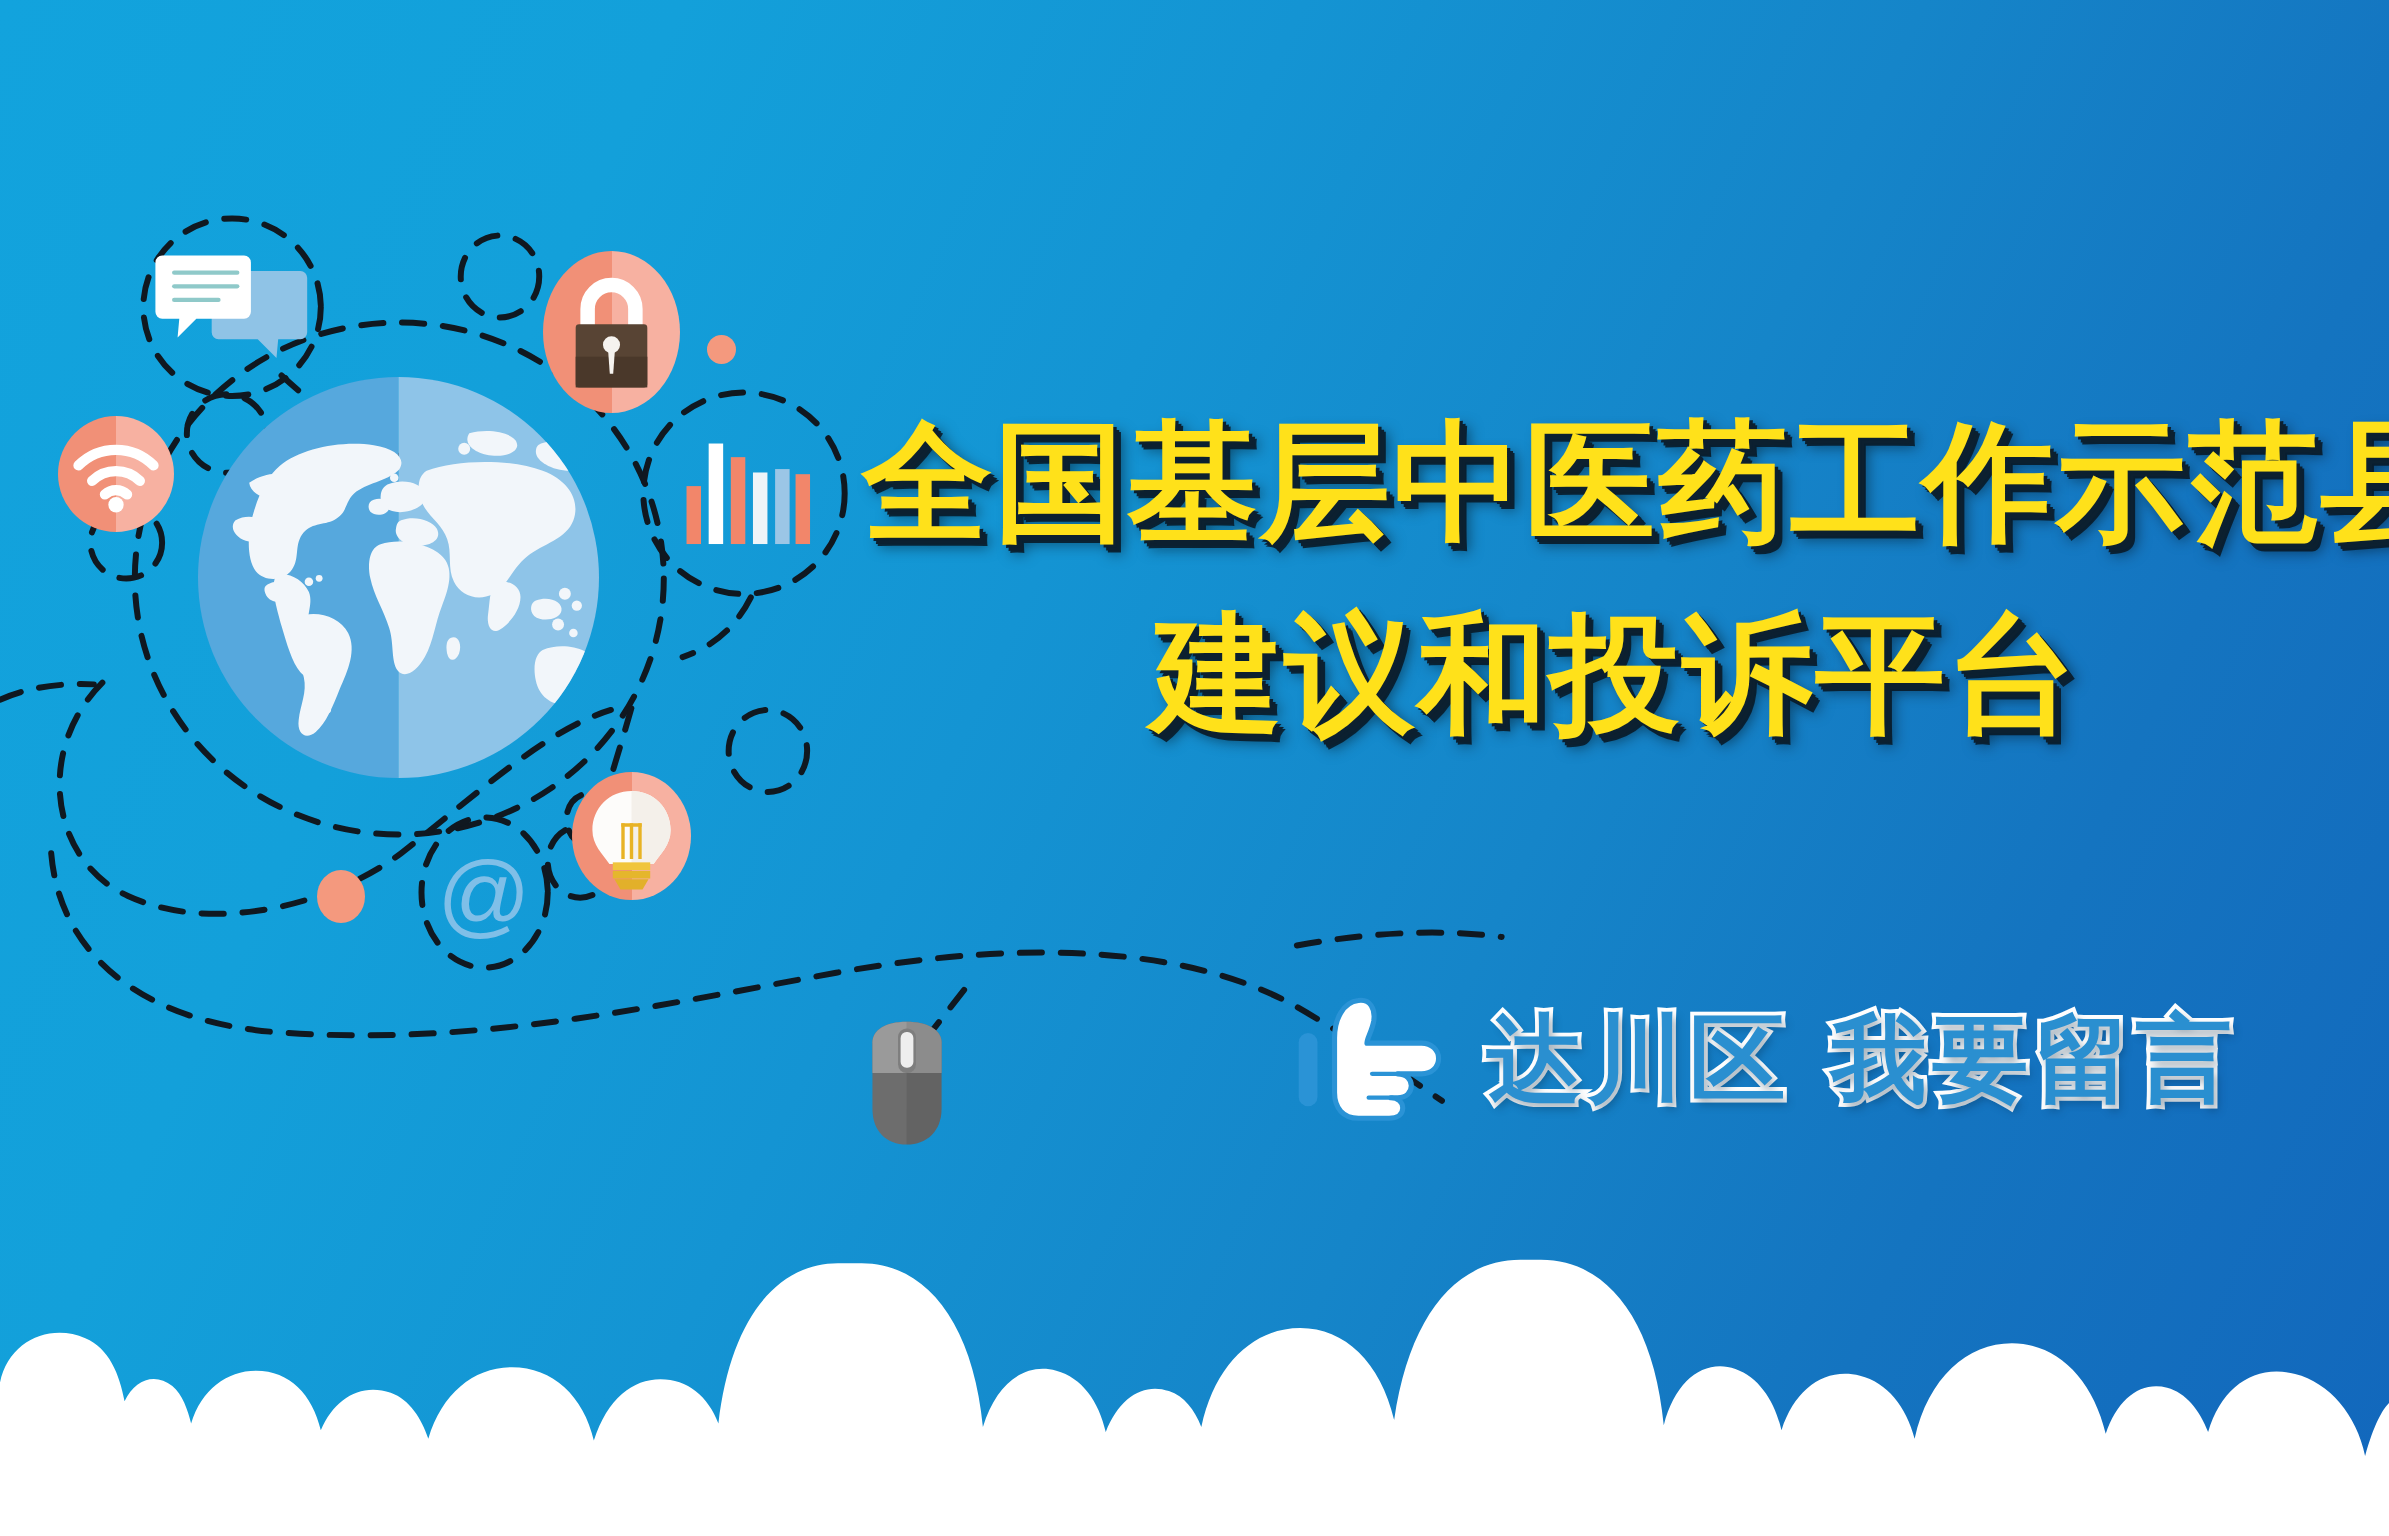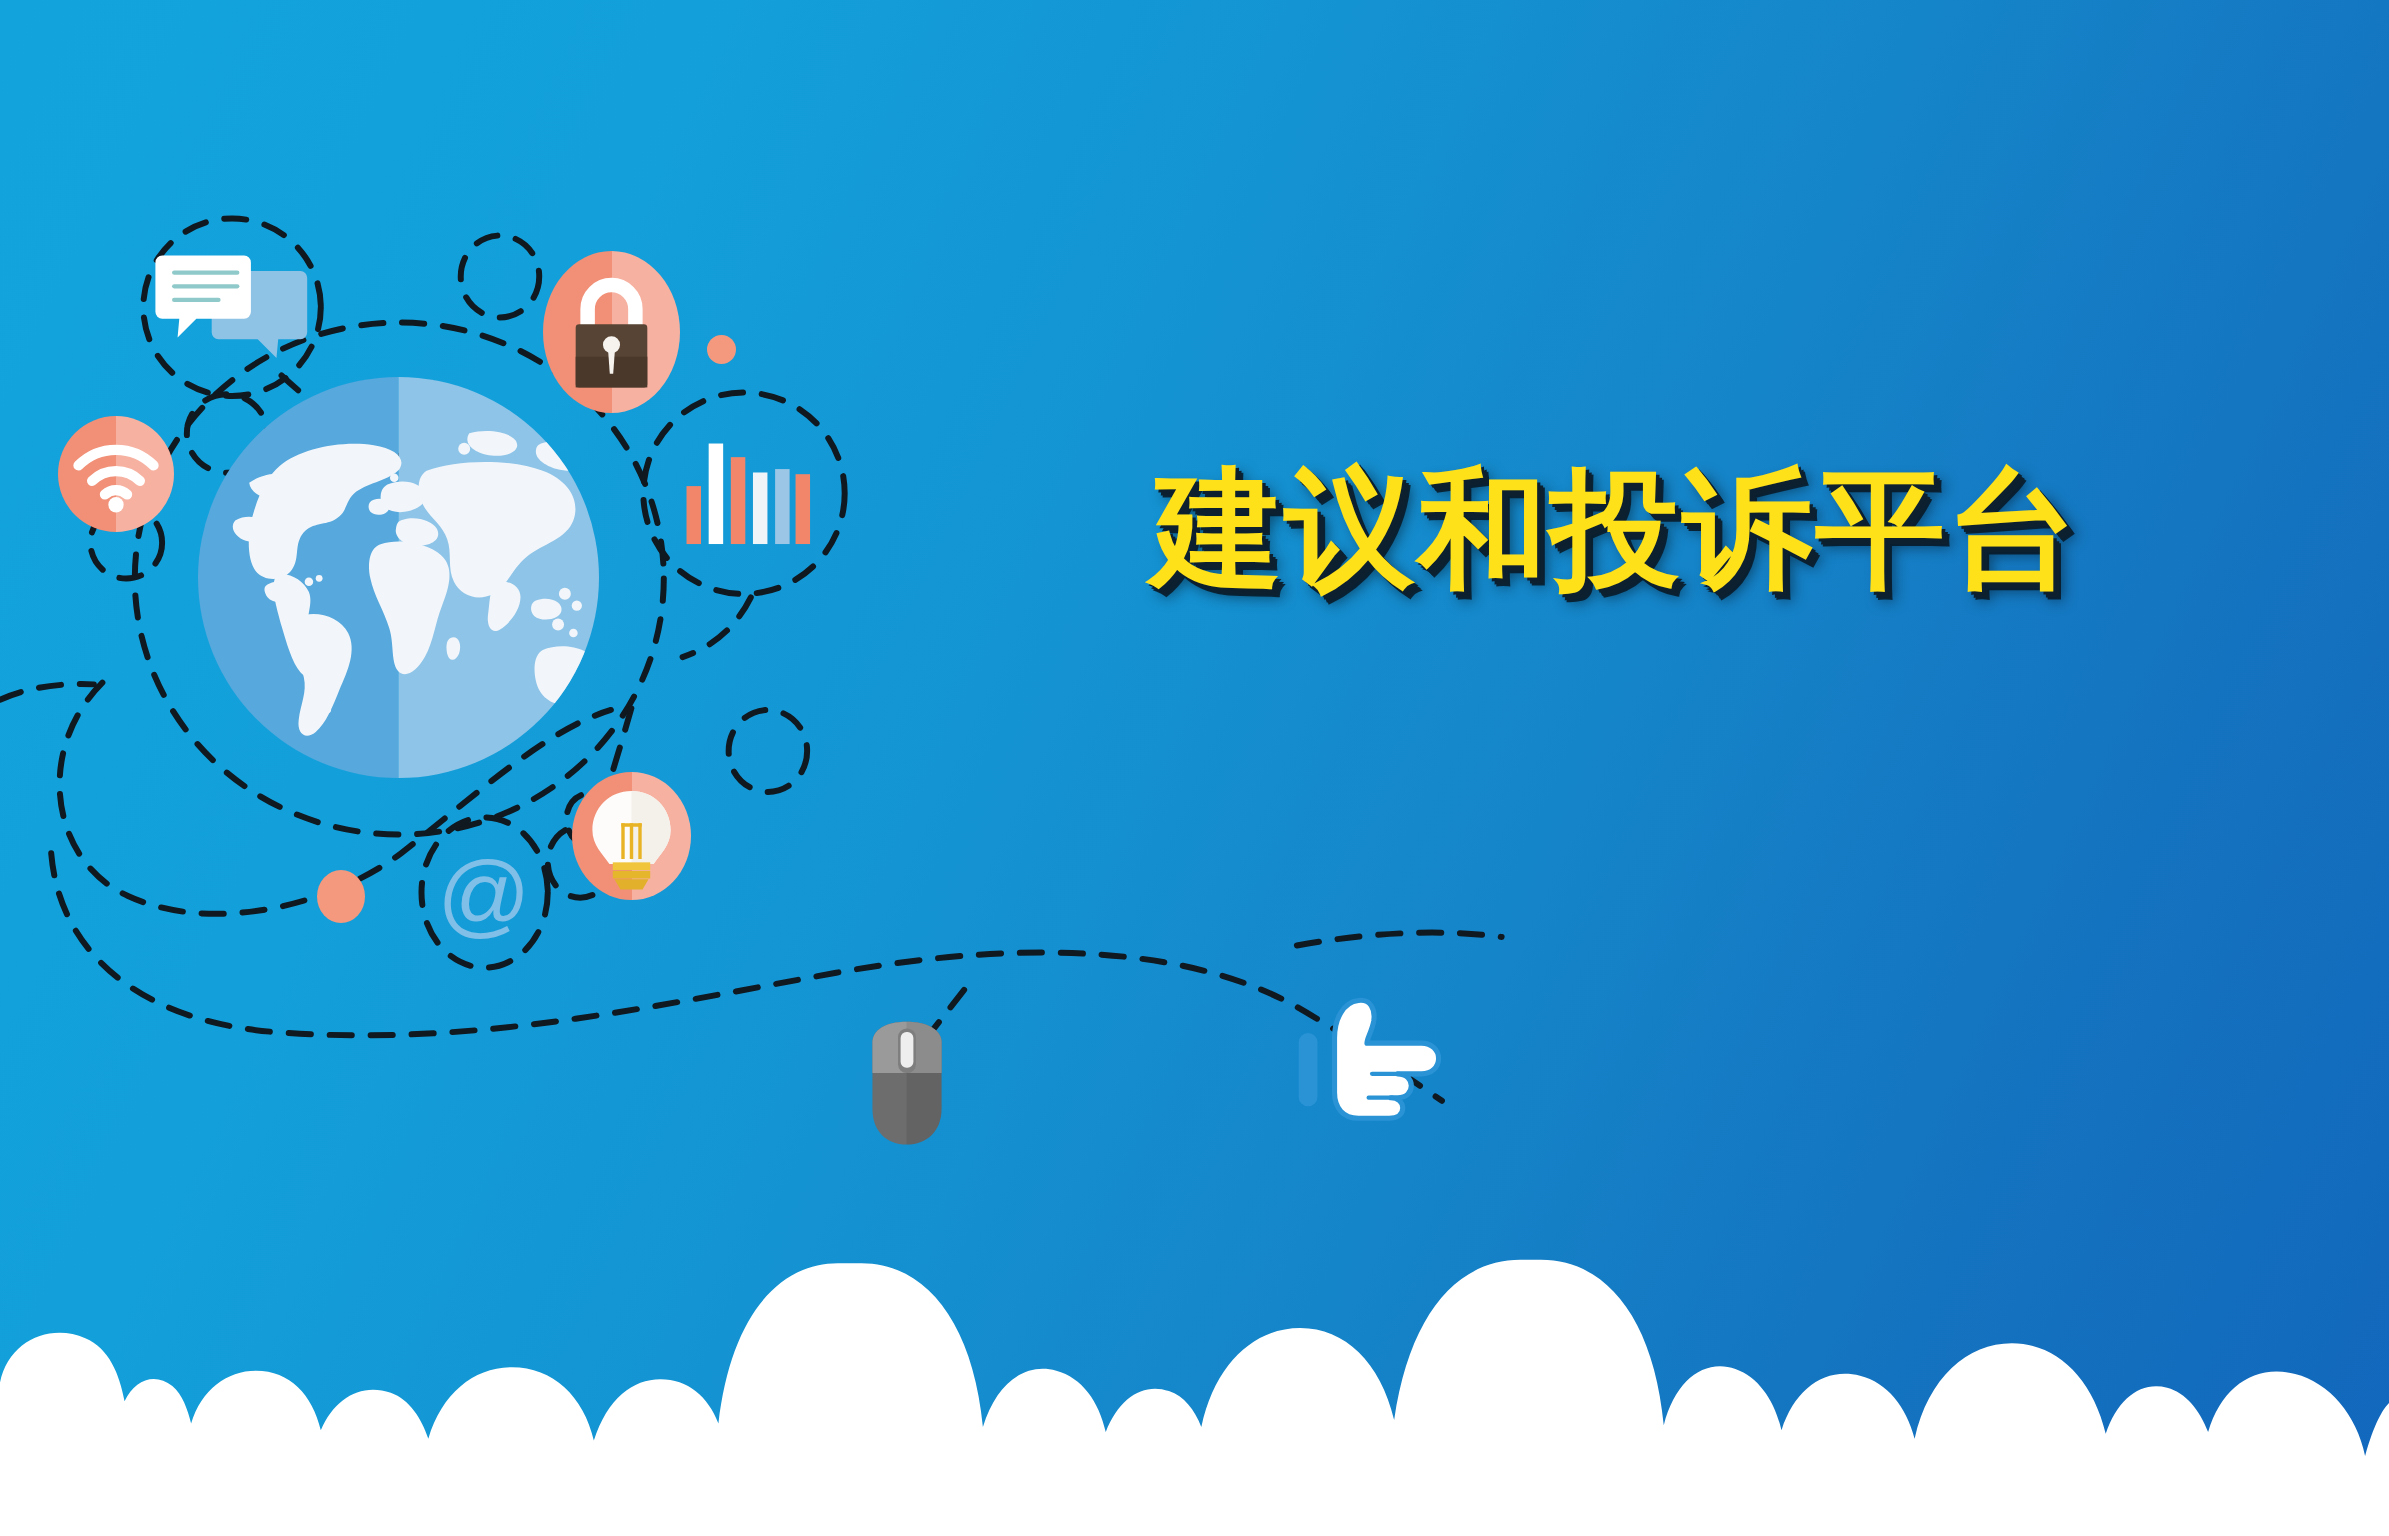--- a/index.html
+++ b/index.html
@@ -334,38 +334,40 @@
     <path d="M12 26 C12 12 27 2 52 2 C77 2 93 12 93 26 L93 62 L12 62 Z" fill="#9a9a9a"></path>
     <path d="M52 2 C77 2 93 12 93 26 L93 104 C93 130 76 146 52 146 Z" fill="#000000" opacity="0.09"></path>
     <rect x="42" y="10" width="21" height="52" rx="10" fill="#7e7e7e"></rect>
     <rect x="45" y="14" width="15" height="42" rx="7" fill="#eeeeee"></rect>
   </svg>
 
   <div class="dot" style="left:707px; top:335px; width:29px; height:29px;"></div>
   <div class="dot" style="left:317px; top:870px; width:48px; height:53px;"></div>
 
   <div id="headline">
+    <div id="title-line-1" class="title-line">全国基层中医药工作示范县</div>
     <div id="title-line-2" class="title-line">建议和投诉平台</div>
   </div>
 
   <div id="cta">
     <svg id="hand-icon" viewBox="0 0 170 160" aria-hidden="true">
       <g>
         <rect x="2" y="50" width="22" height="86" rx="11" fill="#2a93d6"></rect>
         <path d="M44 56 C44 34 54 14 72 12 C86 10 92 22 90 36 C88 48 82 56 82 62
                  L146 62 C158 62 166 70 166 80 C166 90 158 98 146 98
                  L118 98 C128 98 134 104 134 112 C134 120 128 126 118 126
                  L110 126 C118 126 124 131 124 138 C124 146 117 150 108 150
                  L72 150 C54 150 44 138 44 120 Z" fill="#ffffff" stroke="#2a93d6" stroke-width="6" stroke-linejoin="round"></path>
         <g stroke="#2a93d6" stroke-width="5" stroke-linecap="round" fill="none">
           <path d="M88 98 L120 98"></path>
           <path d="M84 126 L112 126"></path>
         </g>
       </g>
     </svg>
+    <div id="cta-text">达川区  我要留言</div>
   </div>
 
   <svg id="clouds" viewBox="0 0 2800 420" preserveAspectRatio="none" aria-hidden="true">
     <path fill="#ffffff" d="M0 240
              C 10 190 60 170 100 188
              C 128 200 140 230 146 262
              C 158 236 182 228 202 244
              C 214 254 220 272 224 288
              C 236 248 266 226 300 226
              C 340 226 366 254 376 296

